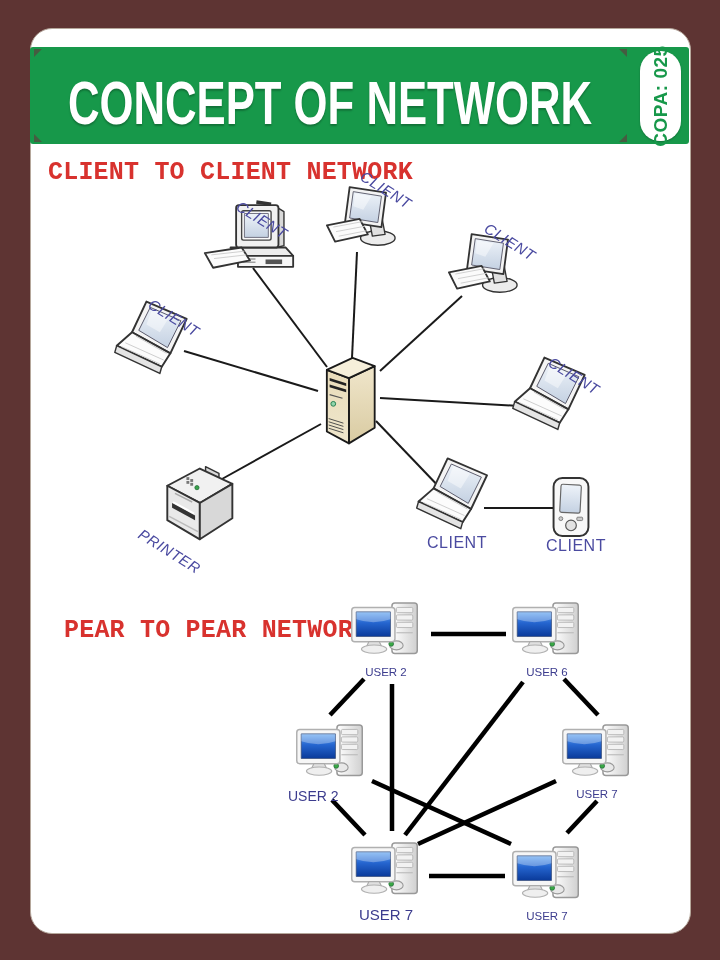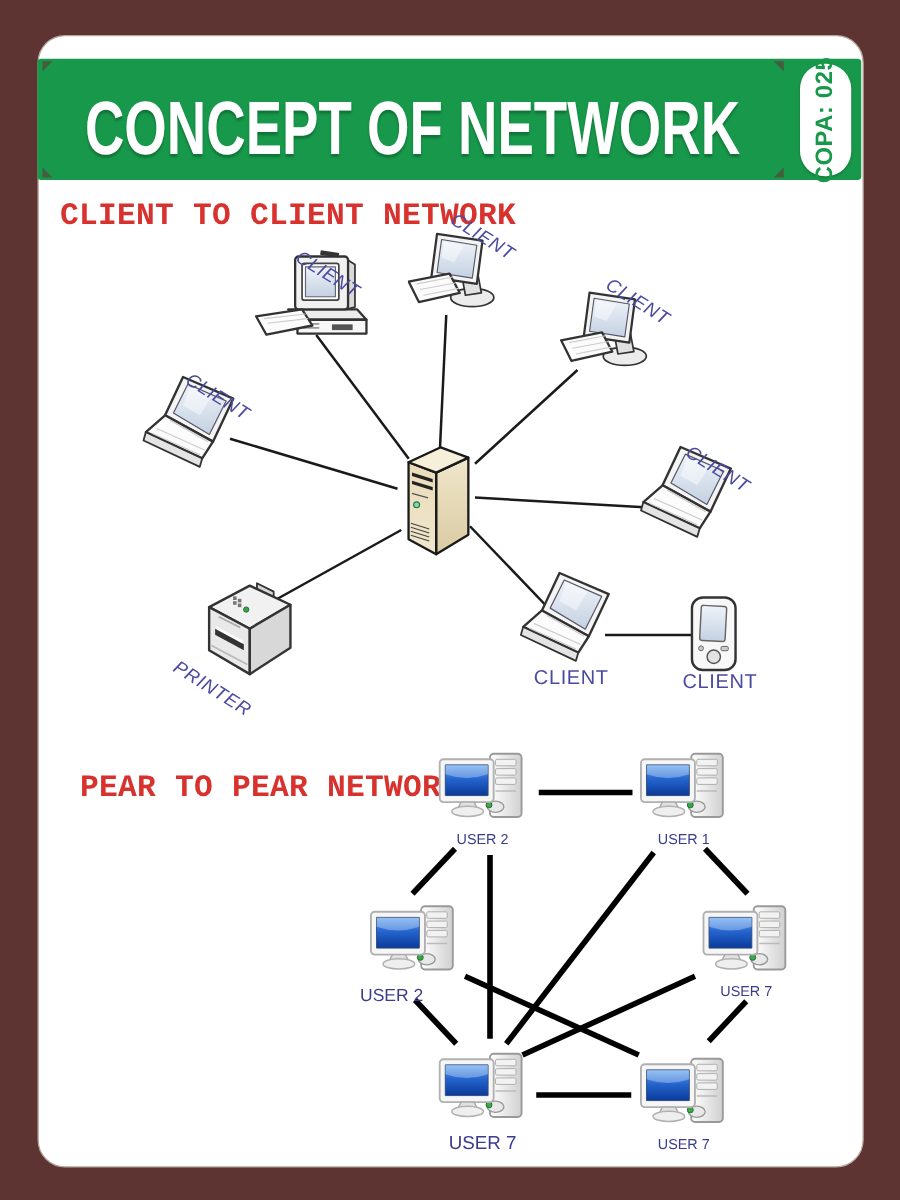--- a/index.html
+++ b/index.html
@@ -308,21 +308,21 @@
 <div class="pc-node" style="left:347px;top:600px;">
   <svg>
       <use href="#sym-pc"></use>
     </svg>
   <span class="pc-label">USER 2</span>
 </div>
 <div class="pc-node" style="left:508px;top:600px;">
   <svg>
       <use href="#sym-pc"></use>
     </svg>
-  <span class="pc-label">USER 1</span>
+  <span class="pc-label">USER 6</span>
 </div>
 <div class="pc-node" style="left:292px;top:722px;">
   <svg>
       <use href="#sym-pc"></use>
     </svg>
   <span class="pc-label med">USER 2</span>
 </div>
 <div class="pc-node" style="left:558px;top:722px;">
   <svg>
       <use href="#sym-pc"></use>

